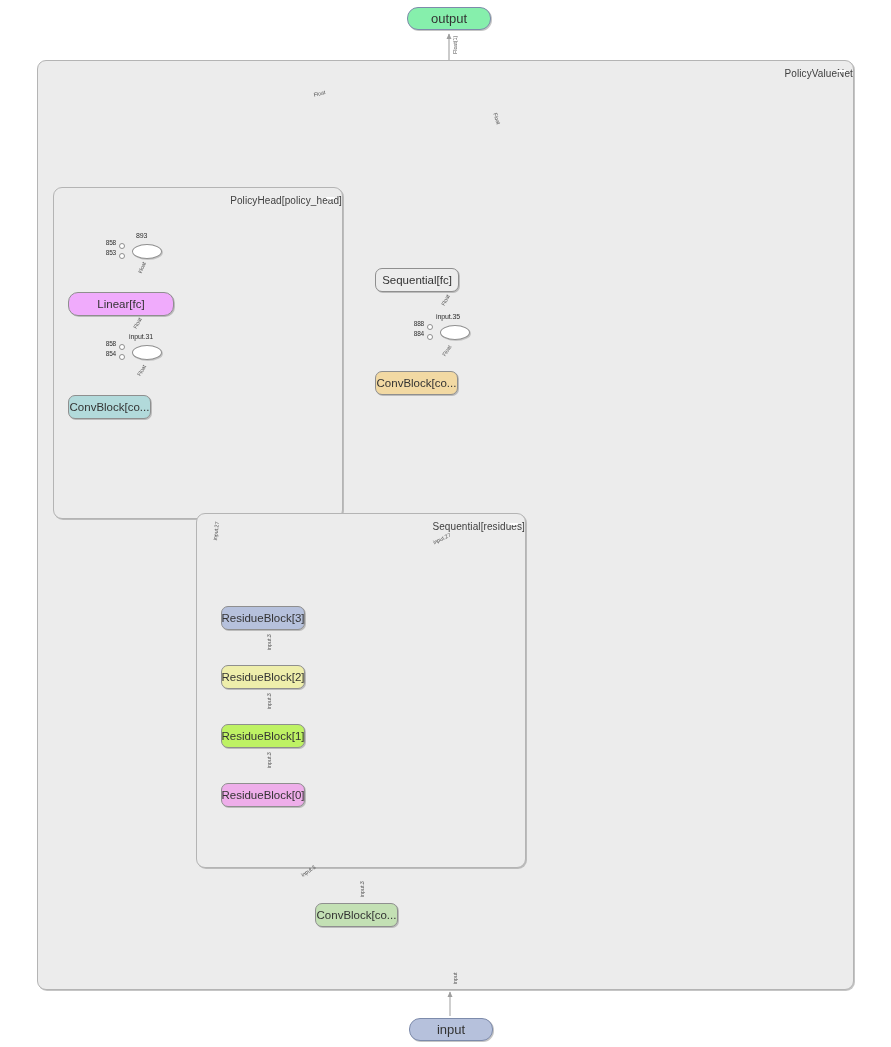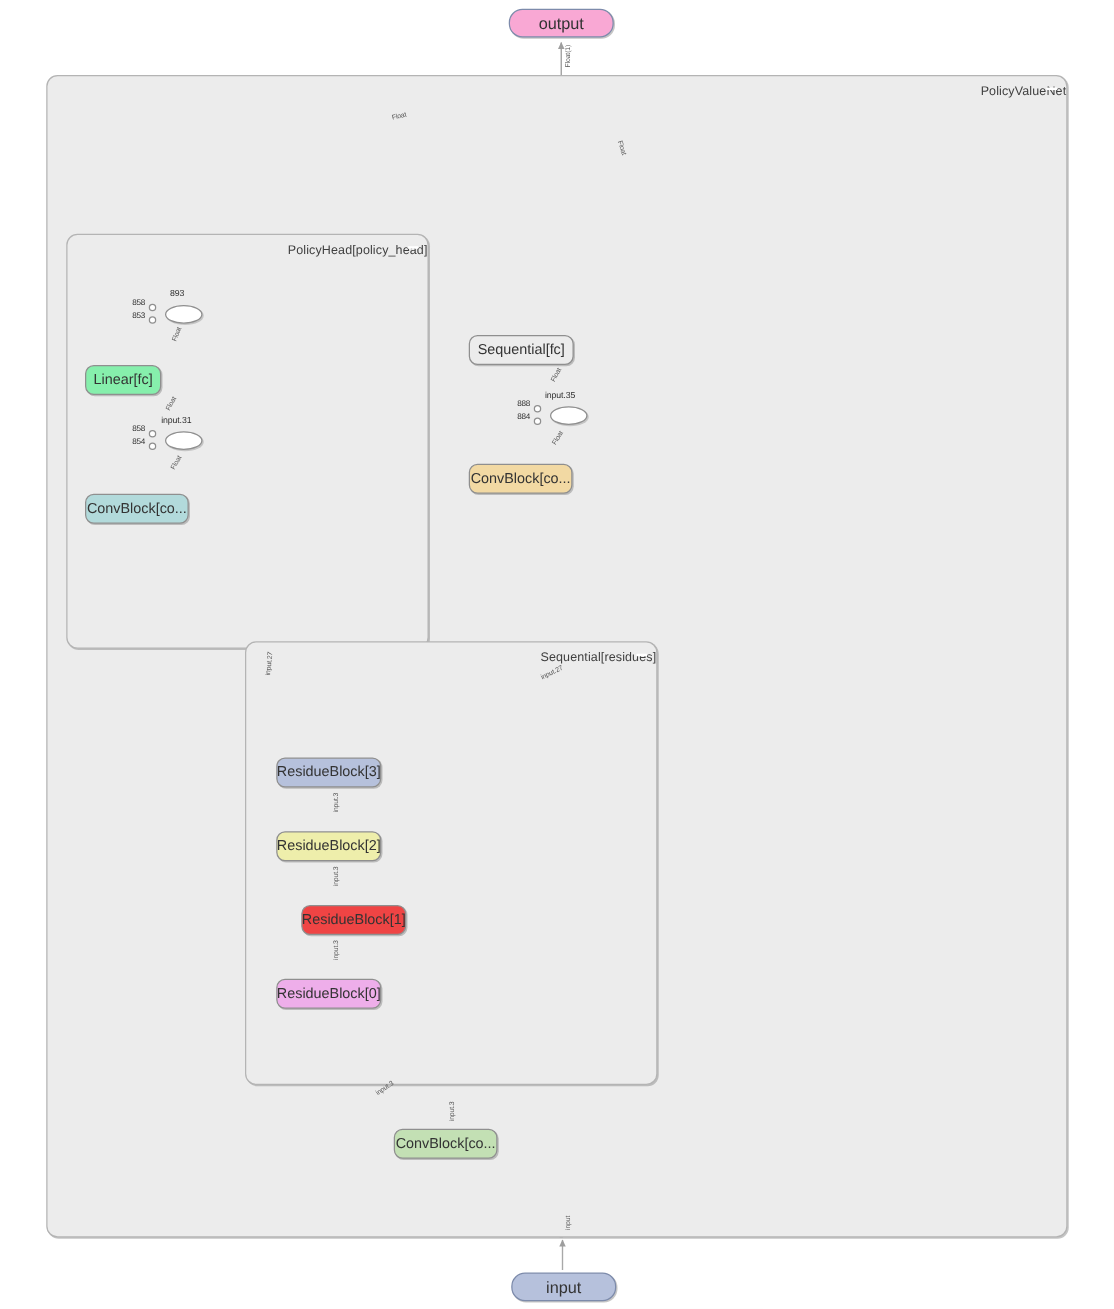--- a/index.html
+++ b/index.html
@@ -150,46 +150,46 @@
     <div class="cluster-title">PolicyHead[policy_head]</div>
     <div class="collapse-dash"></div>
   </div>
 
 
   <div class="cluster" style="left:196px;top:513px;width:330px;height:355px;">
     <div class="cluster-title">Sequential[residues]</div>
     <div class="collapse-dash"></div>
   </div>
 
-  <div class="node io" style="left:407px;top:7px;width:84px;height:23px;background:#f9a8d4;">
+  <div class="node io" style="left:407px;top:7px;width:84px;height:23px;background:#86efac;">
     <span>output</span>
   </div>
   <div class="node io" style="left:409px;top:1018px;width:84px;height:23px;background:#b6c1dc;">
     <span>input</span>
   </div>
 
-  <div class="node" style="left:68px;top:292px;width:61px;height:24px;background:#86efac;">
+  <div class="node" style="left:68px;top:292px;width:106px;height:24px;background:#f0abfc;border-radius:10px;">
     <span>Linear[fc]</span>
   </div>
   <div class="node" style="left:68px;top:395px;width:83px;height:24px;background:#b2dadb;">
     <span>ConvBlock[co...</span>
   </div>
   <div class="node" style="left:375px;top:268px;width:84px;height:24px;background:#ececec;">
     <span>Sequential[fc]</span>
   </div>
   <div class="node" style="left:375px;top:371px;width:83px;height:24px;background:#f2d9a3;">
     <span>ConvBlock[co...</span>
   </div>
   <div class="node" style="left:221px;top:606px;width:84px;height:24px;background:#b6c1dc;">
     <span>ResidueBlock[3]</span>
   </div>
   <div class="node" style="left:221px;top:665px;width:84px;height:24px;background:#eeeeab;">
     <span>ResidueBlock[2]</span>
   </div>
-  <div class="node" style="left:221px;top:724px;width:84px;height:24px;background:#ef4444;margin-left:20px;">
+  <div class="node" style="left:221px;top:724px;width:84px;height:24px;background:#bef264;">
     <span>ResidueBlock[1]</span>
   </div>
   <div class="node" style="left:221px;top:783px;width:84px;height:24px;background:#eeaeea;">
     <span>ResidueBlock[0]</span>
   </div>
   <div class="node" style="left:315px;top:903px;width:83px;height:24px;background:#c3e0b4;">
     <span>ConvBlock[co...</span>
   </div>
 
   <div class="oval" style="left:132px;top:244px;width:30px;height:15px;"></div>

